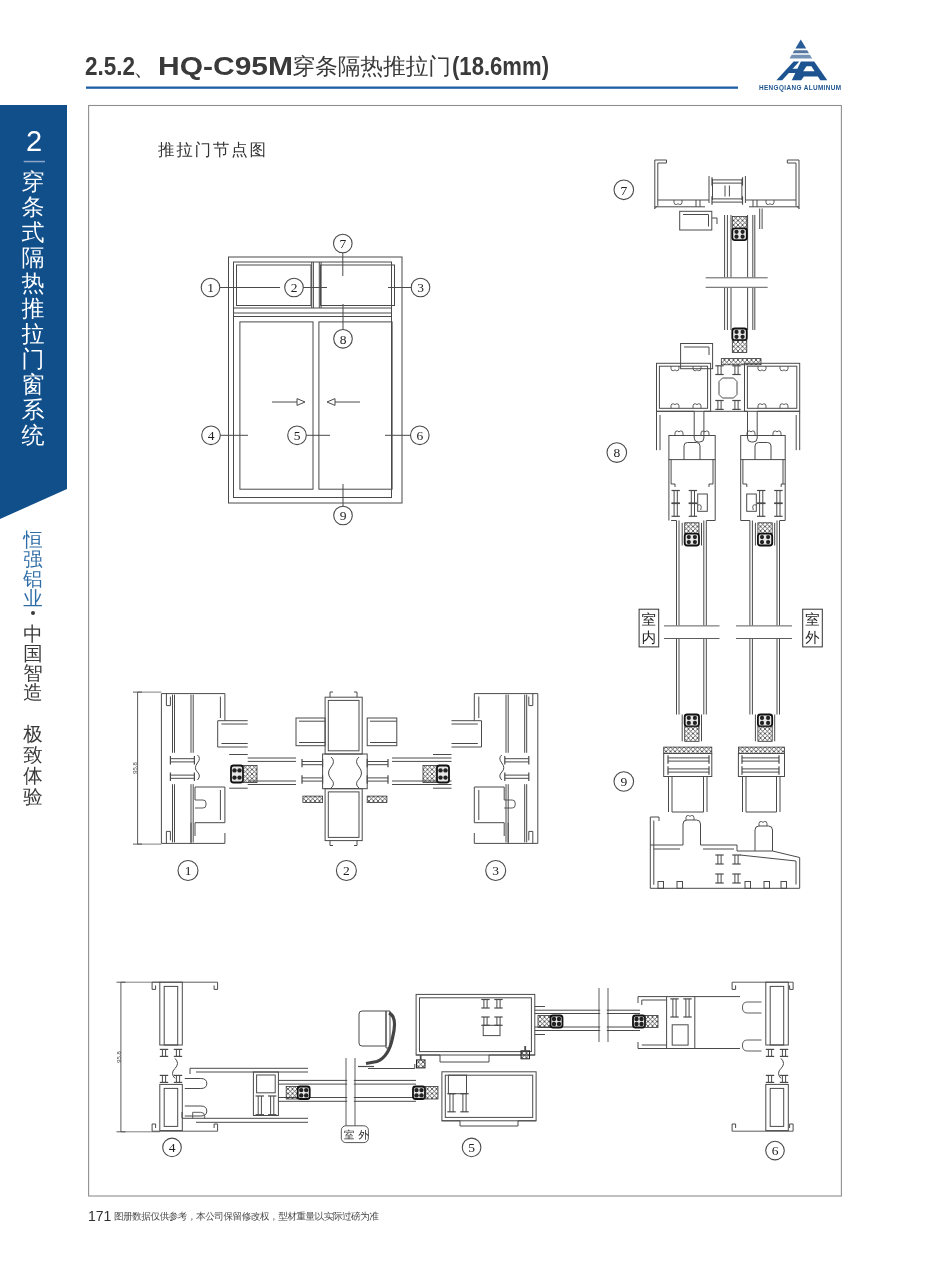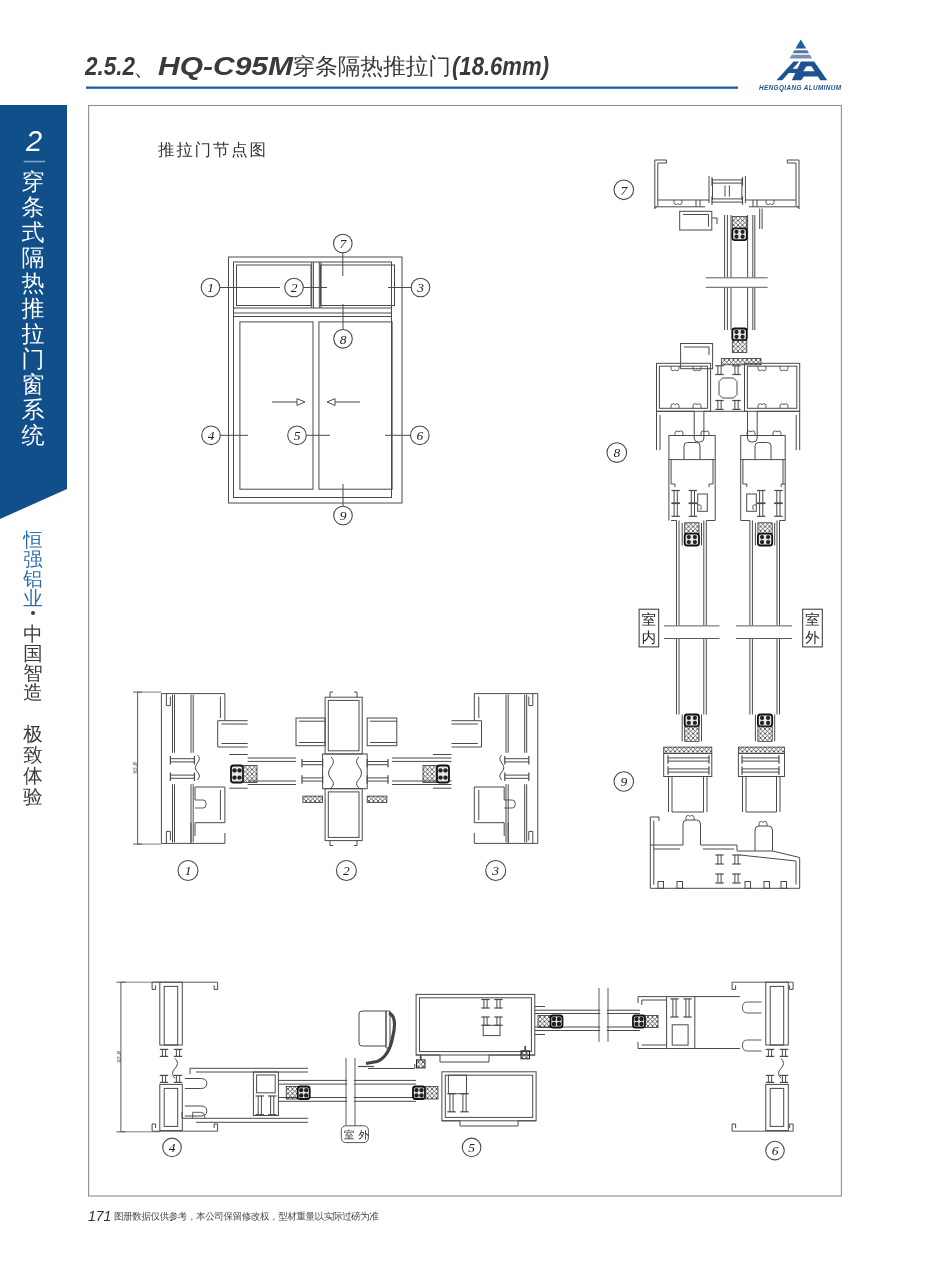--- a/index.html
+++ b/index.html
@@ -1,17 +1,17 @@
 <!DOCTYPE html>
 <html><head>
 <meta charset="utf-8">
 <title>2.5.2 HQ-C95M</title>
 <style>
 html,body{margin:0;padding:0;background:#fff;}
-#page{position:relative;width:930px;height:1262px;overflow:hidden;font-family:"Liberation Sans",sans-serif;font-style:italic;}
+#page{position:relative;width:930px;height:1262px;overflow:hidden;font-family:"Liberation Sans",sans-serif;}
 svg{display:block;}
 </style>
 </head>
 <body>
 <div id="page">
 <svg width="930" height="1262" viewBox="0 0 930 1262">
 <defs>
 <pattern id="xh" width="4.5" height="4.5" patternUnits="userSpaceOnUse">
 <path d="M 0 0 L 4.5 4.5 M 4.5 0 L 0 4.5" stroke="#333" stroke-width="0.75"></path>
 </pattern>

